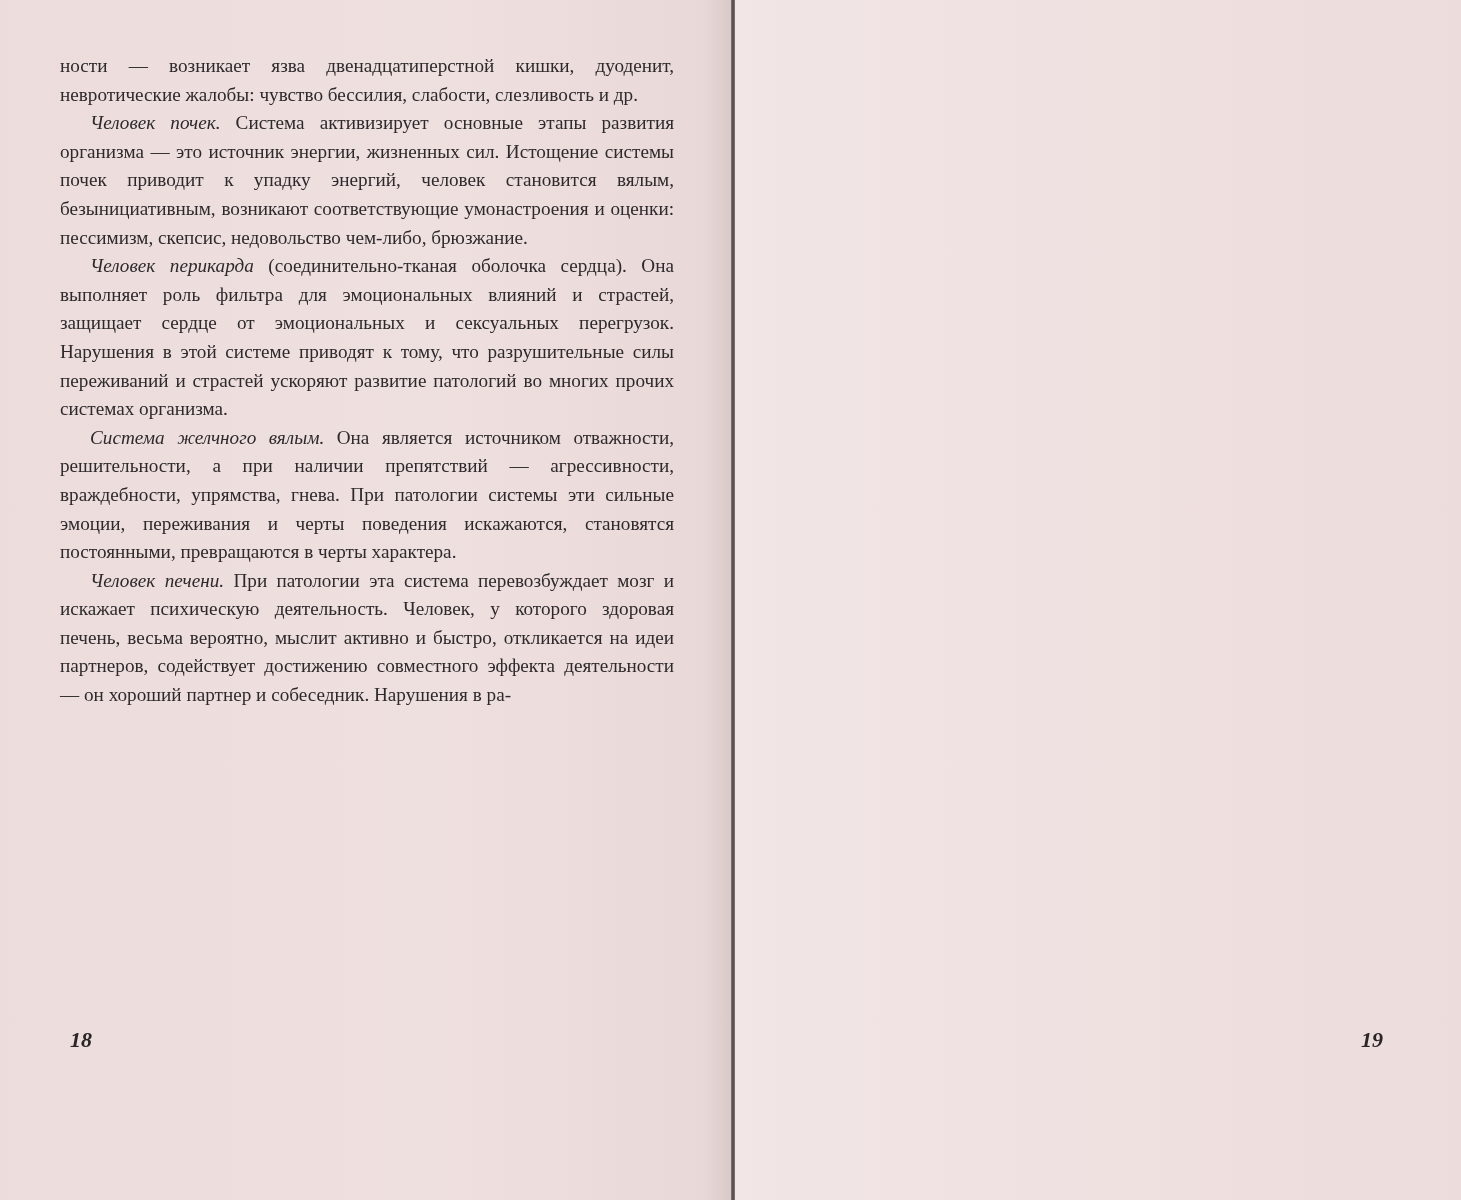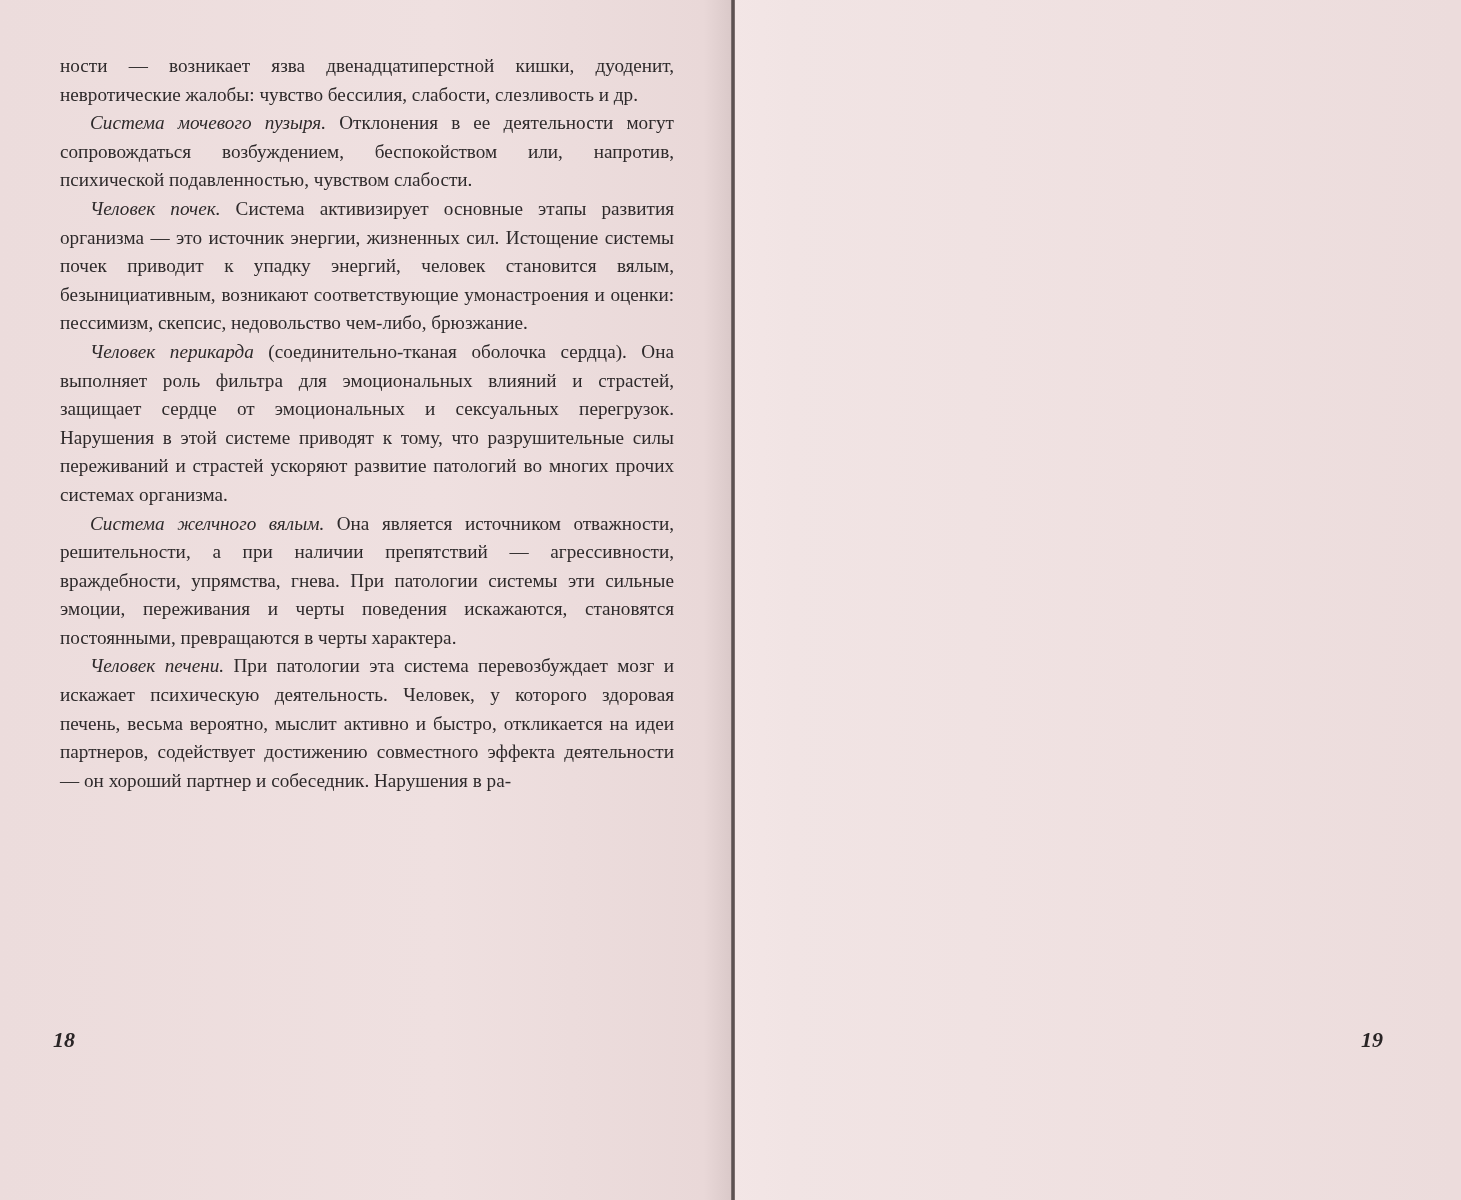--- a/index.html
+++ b/index.html
@@ -31,31 +31,30 @@
   .text-block p { margin: 0; text-indent: 30px; }
   .text-block p.cont { text-indent: 0; }
   .text-block p:after { content: ""; }
   .it { font-style: italic; }
   .page-number {
     position: absolute; top: 1027px;
     font-style: italic; font-weight: bold;
     font-size: 22px;
     color: #2a2526;
   }
-  .pn-left { left: 53px; text-align: right; }
+  .pn-left { left: 70px; text-align: right; }
   .pn-right { left: 1361px; }
 </style>
 </head>
 <body>
 
 <div class="spread">
   <div class="page page-left">
     <div class="text-block left-block">
       <p class="cont"><span>ности — возникает язва двенадцатиперстной кишки, дуоденит, невротические жалобы: чувство бессилия, слабости, слезливость и др.</span></p>
-      <p><span class="it">Система мочевого пузыря.</span><span> Отклонения в ее деятельности могут сопровождаться возбуждением, беспокойством или, напротив, психической подавленностью, чувством слабости.</span></p>
       <p><span class="it">Человек почек.</span><span> Система активизирует основные этапы развития организма — это источник энергии, жизненных сил. Истощение системы почек приводит к упадку энергий, человек становится вялым, безынициативным, возникают соответствующие умонастроения и оценки: пессимизм, скепсис, недовольство чем-либо, брюзжание.</span></p>
       <p><span class="it">Человек перикарда</span><span> (соединительно-тканая оболочка сердца). Она выполняет роль фильтра для эмоциональных влияний и страстей, защищает сердце от эмоциональных и сексуальных перегрузок. Нарушения в этой системе приводят к тому, что разрушительные силы переживаний и страстей ускоряют развитие патологий во многих прочих системах организма.</span></p>
       <p><span class="it">Система желчного вялым.</span><span> Она является источником отважности, решительности, а при наличии препятствий — агрессивности, враждебности, упрямства, гнева. При патологии системы эти сильные эмоции, переживания и черты поведения искажаются, становятся постоянными, превращаются в черты характера.</span></p>
       <p><span class="it">Человек печени.</span><span> При патологии эта система перевозбуждает мозг и искажает психическую деятельность. Человек, у которого здоровая печень, весьма вероятно, мыслит активно и быстро, откликается на идеи партнеров, содействует достижению совместного эффекта деятельности — он хороший партнер и собеседник. Нарушения в ра-</span></p>
     </div>
     <div class="page-number pn-left">18</div>
   </div>
 
   <div class="page page-right">
 

